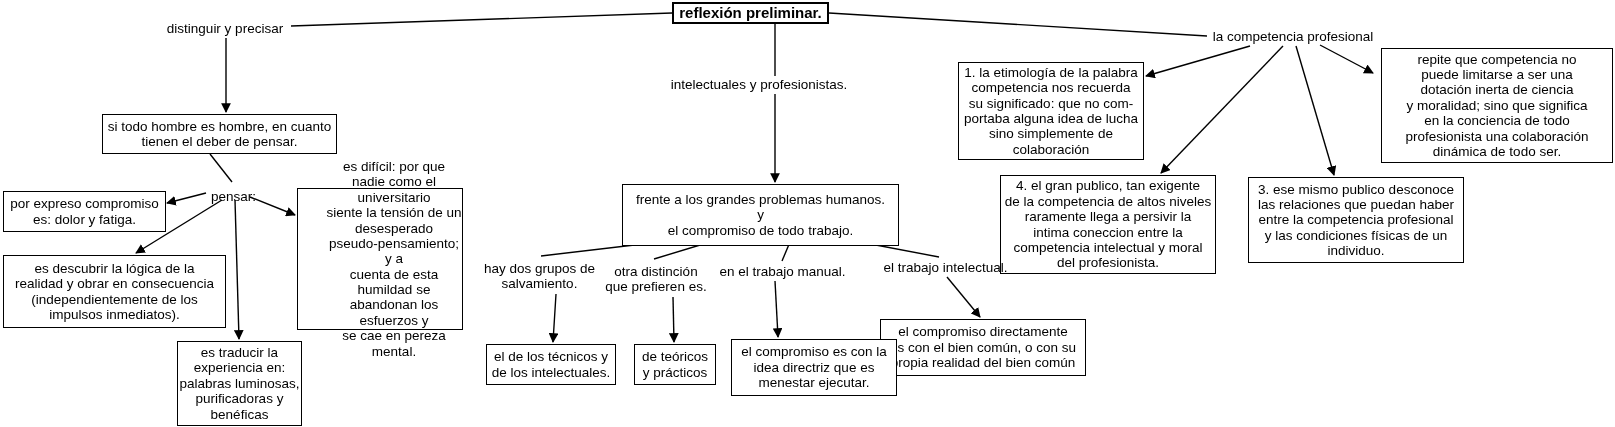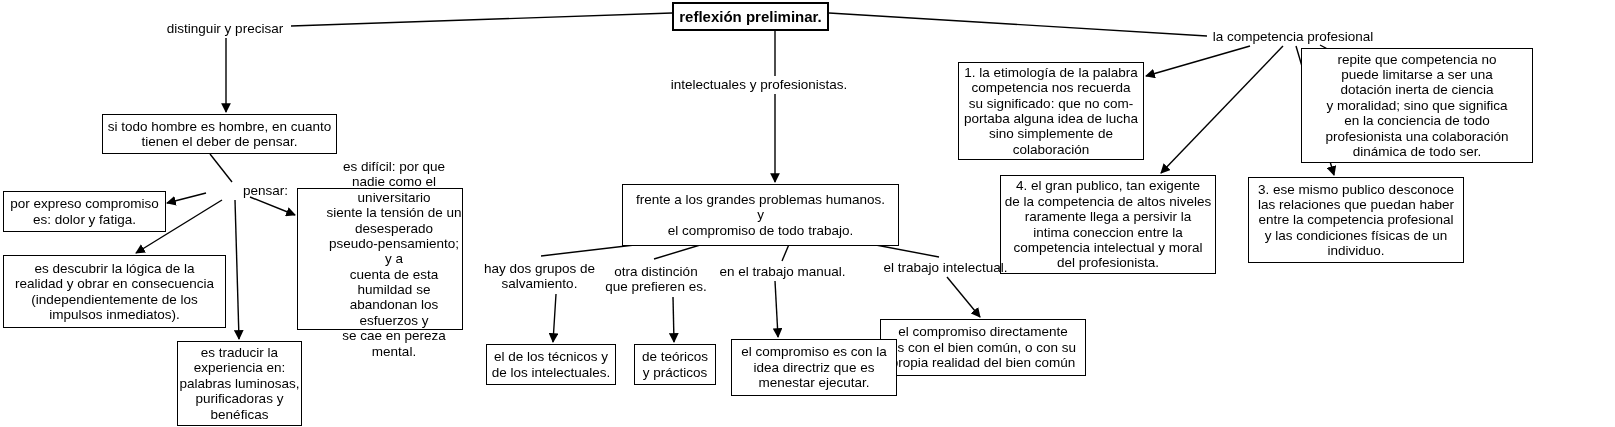--- a/index.html
+++ b/index.html
@@ -84,40 +84,40 @@
         <line x1="710" y1="242" x2="654" y2="259" stroke="#000000" stroke-width="1.4"></line>
         <line x1="790" y1="242" x2="782" y2="261" stroke="#000000" stroke-width="1.4"></line>
         <line x1="860" y1="242" x2="939" y2="257" stroke="#000000" stroke-width="1.4"></line>
         <line x1="556" y1="294" x2="553" y2="342" stroke="#000000" stroke-width="1.4" marker-end="url(#ah)"></line>
         <line x1="673" y1="297" x2="674" y2="342" stroke="#000000" stroke-width="1.4" marker-end="url(#ah)"></line>
         <line x1="775" y1="281" x2="778" y2="337" stroke="#000000" stroke-width="1.4" marker-end="url(#ah)"></line>
         <line x1="947" y1="277" x2="980" y2="317" stroke="#000000" stroke-width="1.4" marker-end="url(#ah)"></line>
       </g>
   </svg>
   <div id="nodes">
-      <div class="node boxed title" style="left: 672px; top: 2px; width: 157px; height: 29px;"><span>reflexión preliminar.</span></div>
+      <div class="node boxed title" style="left: 672px; top: 2px; width: 157px; height: 22px;"><span>reflexión preliminar.</span></div>
       <div class="node plain lbl" style="left: 159px; top: 20px; width: 132px; height: 18px;"><span>distinguir y precisar</span></div>
       <div class="node plain lbl" style="left: 1207px; top: 28px; width: 172px; height: 18px;"><span>la competencia profesional</span></div>
       <div class="node plain lbl" style="left: 666px; top: 76px; width: 186px; height: 18px;"><span>intelectuales y profesionistas.</span></div>
       <div class="node boxed bx" style="left: 102px; top: 114px; width: 235px; height: 40px;"><span>si todo hombre es hombre, en cuanto
 tienen el deber de pensar.</span></div>
       <div class="node boxed bx" style="left: 958px; top: 62px; width: 186px; height: 98px;"><span>1. la etimología de la palabra
 competencia nos recuerda
 su significado: que no com-
 portaba alguna idea de lucha
 sino simplemente de
 colaboración</span></div>
-      <div class="node boxed bx" style="left: 1301px; top: 48px; width: 232px; height: 115px;"><span>repite que competencia no
+      <div class="node boxed bx" style="left: 1381px; top: 48px; width: 232px; height: 115px;"><span>repite que competencia no
 puede limitarse a ser una
 dotación inerta de ciencia
 y moralidad; sino que significa
 en la conciencia de todo
 profesionista una colaboración
 dinámica de todo ser.</span></div>
-      <div class="node plain lbl" style="left: 206px; top: 182px; width: 55px; height: 18px; margin-left: 32px;"><span>pensar:</span></div>
+      <div class="node plain lbl" style="left: 206px; top: 188px; width: 55px; height: 18px;"><span>pensar:</span></div>
       <div class="node boxed bx" style="left: 3px; top: 191px; width: 163px; height: 41px;"><span>por expreso compromiso
 es: dolor y fatiga.</span></div>
       <div class="node boxed bx" style="left: 297px; top: 188px; width: 166px; height: 142px; padding-left: 28px;"><span>es difícil: por que
 nadie como el universitario
 siente la tensión de un
 desesperado
 pseudo-pensamiento; y a
 cuenta de esta humildad se
 abandonan los esfuerzos y
 se cae en pereza mental.</span></div>

